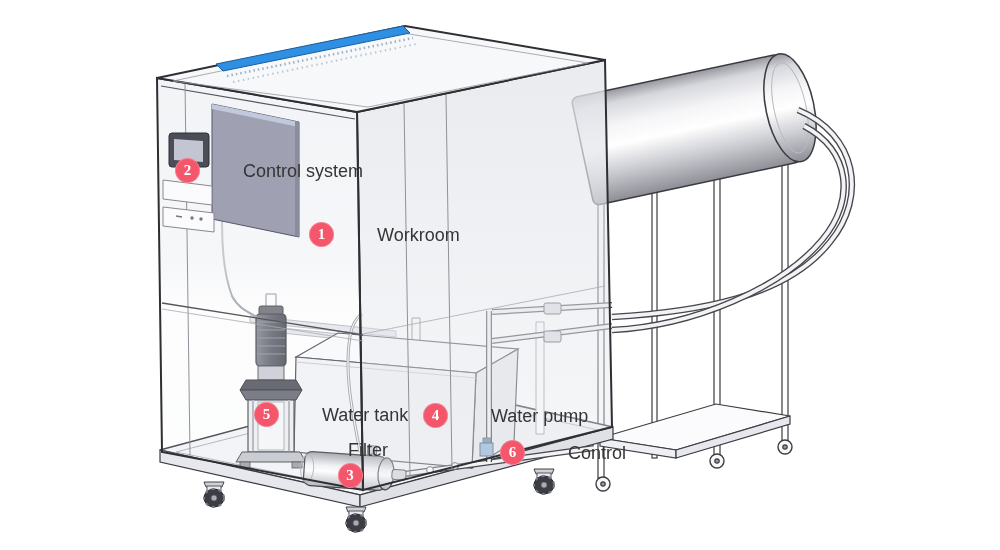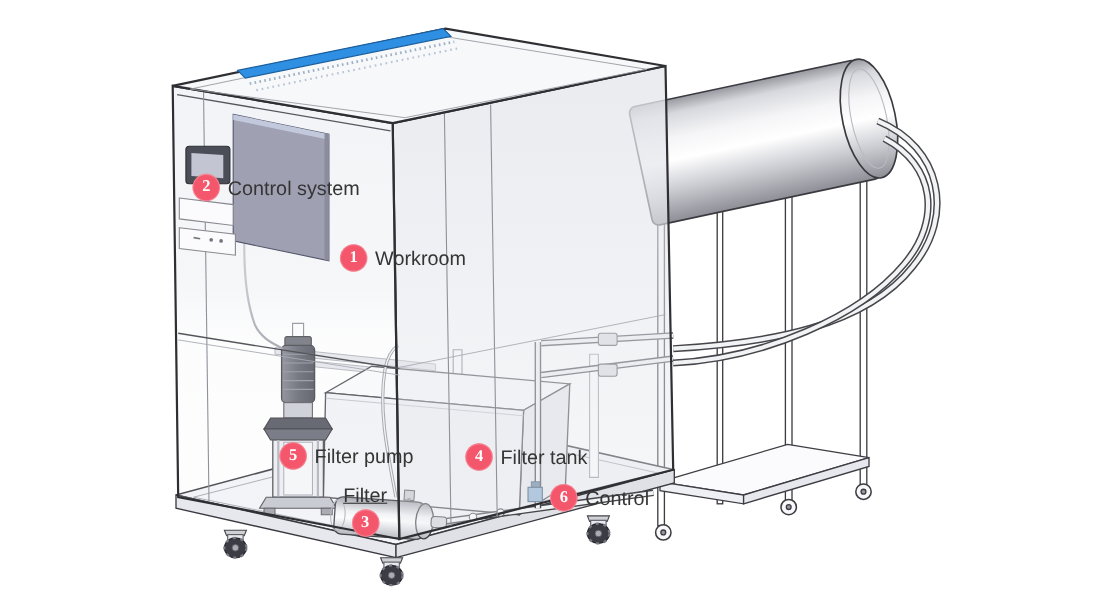--- a/index.html
+++ b/index.html
@@ -10,24 +10,24 @@
   .stage svg{position:absolute;left:0;top:0;}
   .callout{position:absolute;display:flex;align-items:center;gap:7px;z-index:5;}
   .callout .badge{
     width:25px;height:25px;border-radius:50%;
     background:var(--badge-pink,#f4566b);color:#ffffff;
     font-family:"Liberation Serif",serif;font-weight:bold;font-size:15px;
     display:flex;align-items:center;justify-content:center;flex:0 0 auto;
     box-shadow:0 0 0 1px rgba(255,255,255,.25) inset;
   }
   .callout .lbl{
-    font-size:18px;color:var(--label-text,#353535);white-space:nowrap;line-height:20px;
+    font-size:18px;color:var(--label-text,#353535);white-space:nowrap;line-height:20px;margin-left:36px;
   }
   .callout.stack{flex-direction:column;gap:3px;align-items:center;}
-  .callout.stack .lbl{order:-1;text-decoration:underline;}
+  .callout.stack .lbl{order:-1;}
 </style>
 </head>
 <body>
 
 <div class="stage">
 
   <svg width="1000" height="550" viewBox="0 0 1000 550">
     <defs>
       <linearGradient id="cylGrad" x1="0" y1="0" x2="0" y2="1">
         <stop offset="0" stop-color="#97989f"></stop>
@@ -237,26 +237,26 @@
     <span class="lbl">Control system</span>
   </div>
 
   <div class="callout stack" style="left:312px;top:440px">
     <span class="badge">3</span>
     <span class="lbl">Filter</span>
   </div>
 
   <div class="callout" style="left:423px;top:403px">
     <span class="badge">4</span>
-    <span class="lbl">Filter tank</span>
+    <span class="lbl">Water pump</span>
   </div>
 
   <div class="callout" style="left:254px;top:402px">
     <span class="badge">5</span>
-    <span class="lbl">Filter pump</span>
+    <span class="lbl">Water tank</span>
   </div>
 
   <div class="callout" style="left:500px;top:440px">
     <span class="badge">6</span>
     <span class="lbl">Control</span>
   </div>
 
 </div>
 
 </body></html>

